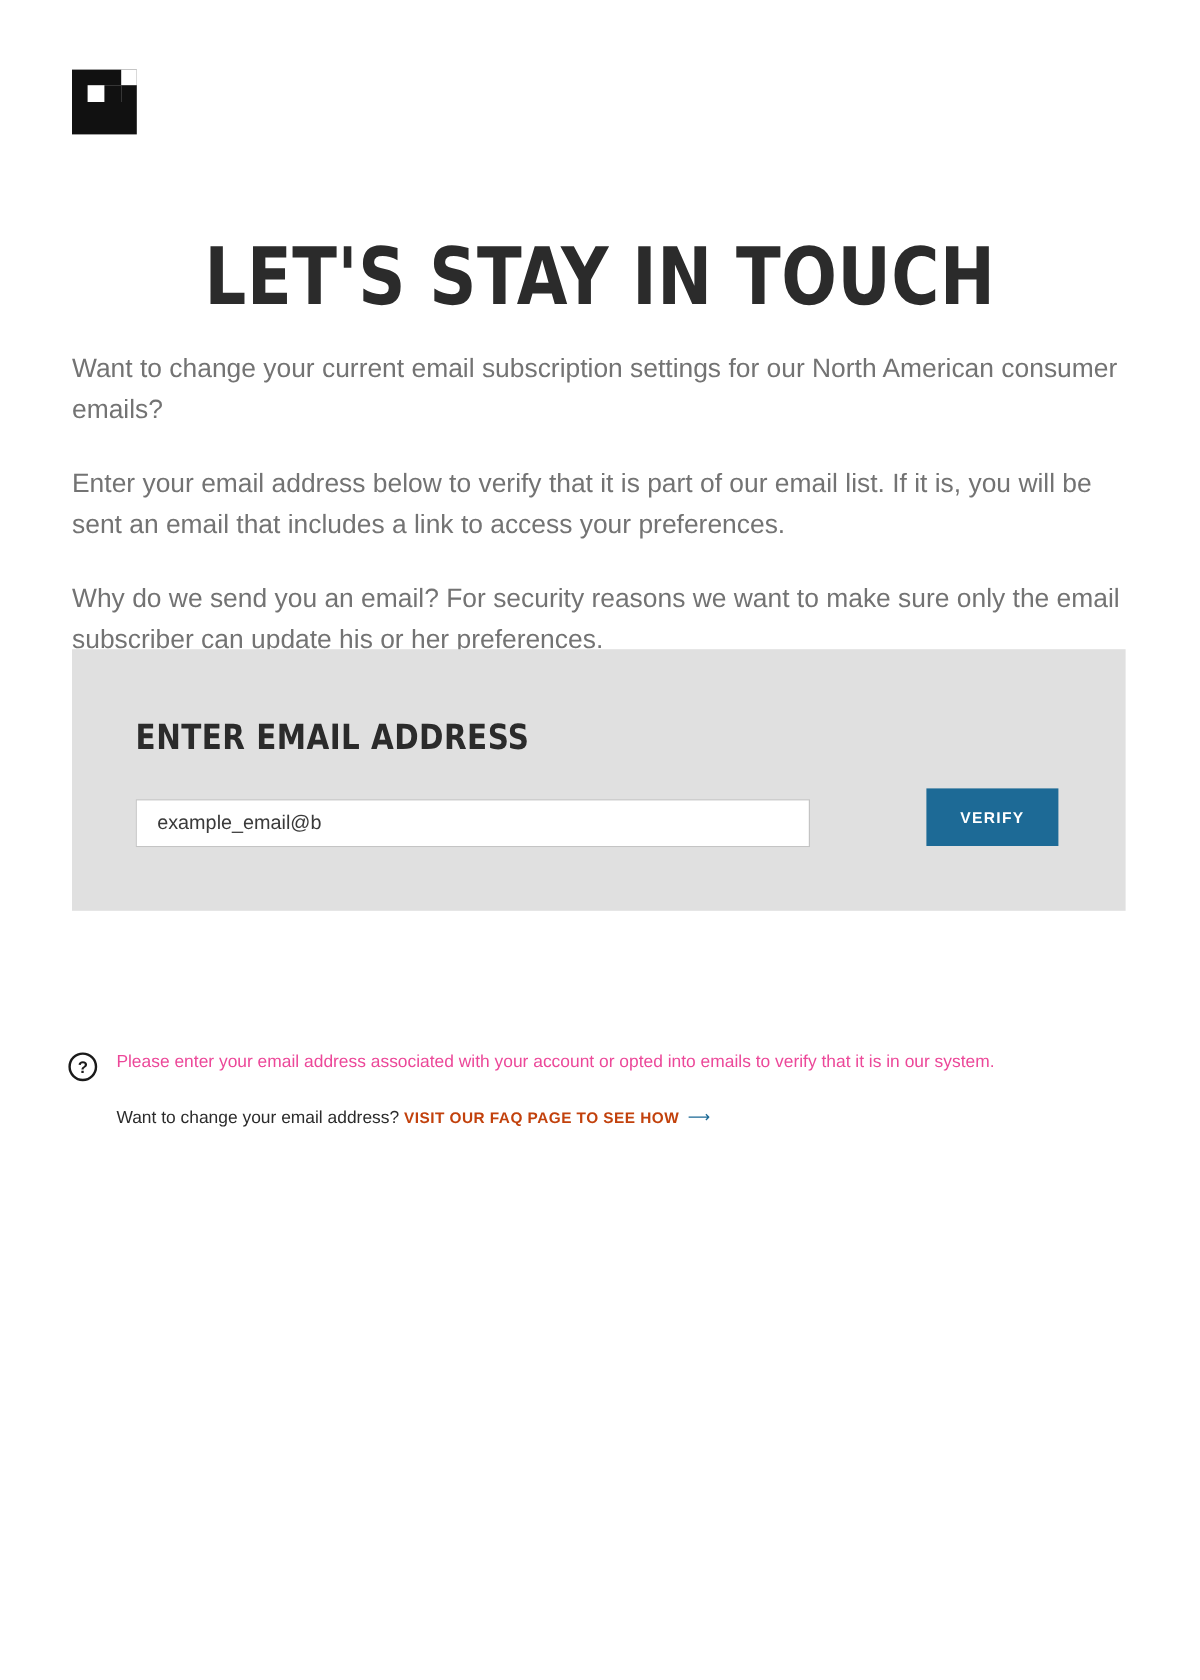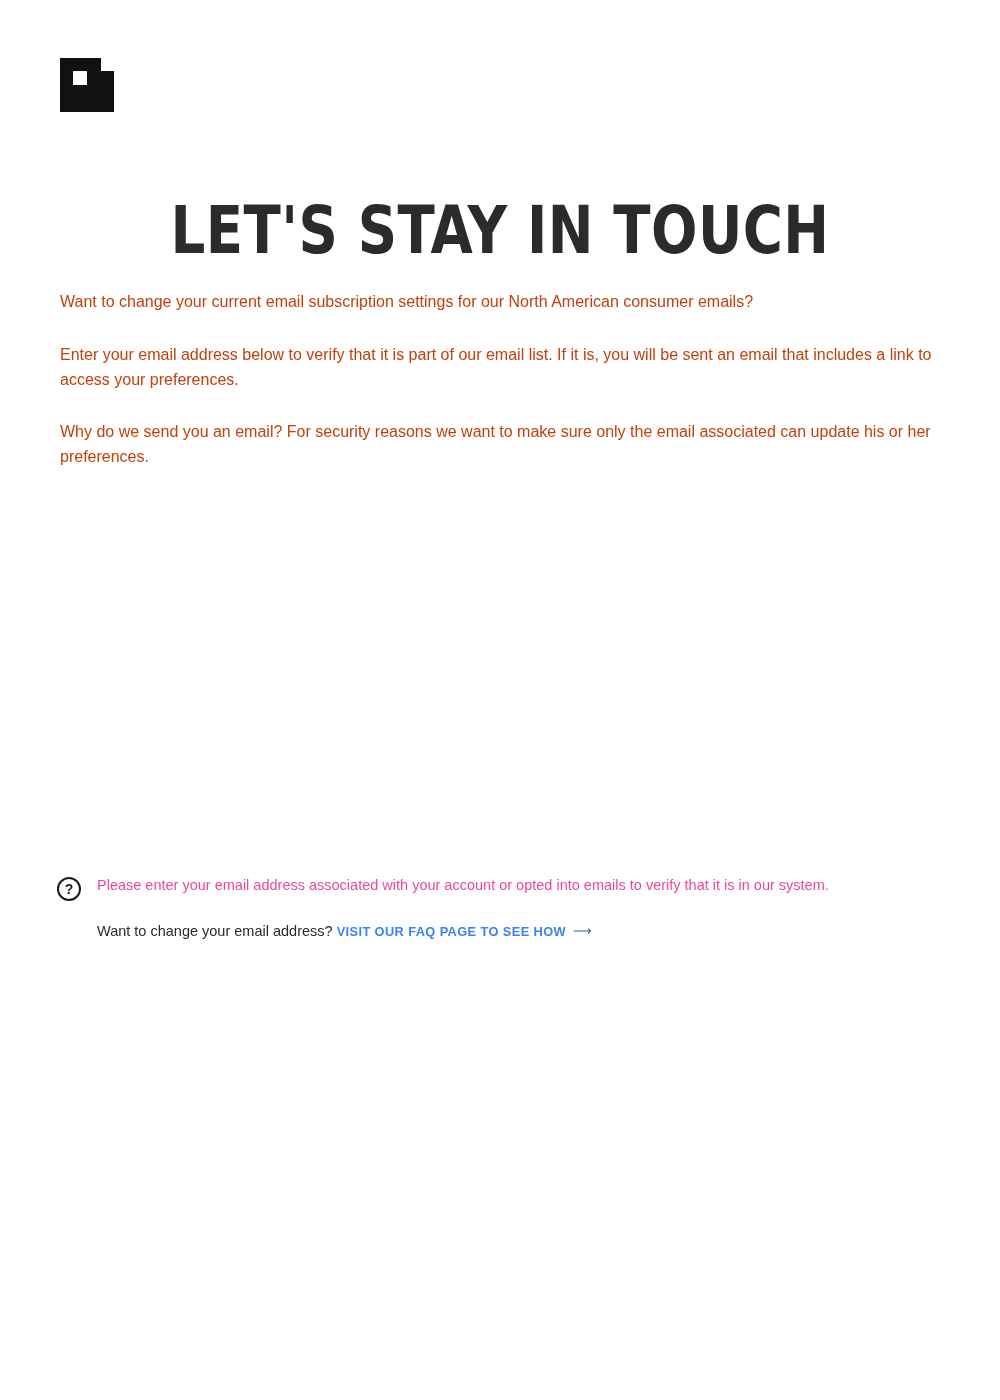--- a/index.html
+++ b/index.html
@@ -80,23 +80,23 @@
 
   
   .intro {
     position: absolute;
     left: 60px;
     top: 290px;
     width: 880px;
   }
   .intro p {
     margin: 0 0 28px 0;
-    font-size: 16px;
+    font-size: 22px;
     line-height: 1.55;
-    color: #c2410c;
+    color: #737373;
   }
   .intro p:last-child { margin-bottom: 0; }
 
   
   .form-panel {
     position: absolute;
     left: 60px;
     top: 541px;
     width: 878px;
     height: 218px;
@@ -175,21 +175,21 @@
     line-height: 1.5;
     color: #ec4899;
   }
   .faq-line {
     margin-left: 40px;
     margin-top: 26px;
     font-size: 14.5px;
     color: #2b2b2b;
   }
   .faq-link {
-    color: #3b82f6;
+    color: #c2410c;
     font-weight: bold;
     font-size: 12.8px;
     letter-spacing: 0.4px;
     text-decoration: none;
     margin-left: 4px;
   }
   .faq-arrow {
     display: inline-block;
     margin-left: 7px;
     color: #1d6a96;
@@ -209,23 +209,28 @@
       <div class="logo-inner-white"></div>
       <div class="logo-inner-dark"></div>
     </div>
   </div>
 
   <h1 class="headline">LET'S STAY IN TOUCH</h1>
 
   <div class="intro">
     <p>Want to change your current email subscription settings for our North American consumer emails?</p>
     <p>Enter your email address below to verify that it is part of our email list. If it is, you will be sent an email that includes a link to access your preferences.</p>
-    <p>Why do we send you an email? For security reasons we want to make sure only the email associated can update his or her preferences.</p>
-  </div>
-
+    <p>Why do we send you an email? For security reasons we want to make sure only the email subscriber can update his or her preferences.</p>
+  </div>
+
+  <div class="form-panel">
+    <div class="form-title">ENTER EMAIL ADDRESS</div>
+    <input class="email-input" type="text" value="example_email@b" style="">
+    <button class="verify-btn">VERIFY</button>
+  </div>
 
   <div class="help-block">
     <div class="help-icon">?</div>
     <div class="help-text">Please enter your email address associated with your account or opted into emails to verify that it is in our system.</div>
     <div class="faq-line">
       <span>Want to change your email address?</span><a class="faq-link" href="#">VISIT OUR FAQ PAGE TO SEE HOW</a><span class="faq-arrow">⟶</span>
     </div>
   </div>
 
 </div>

